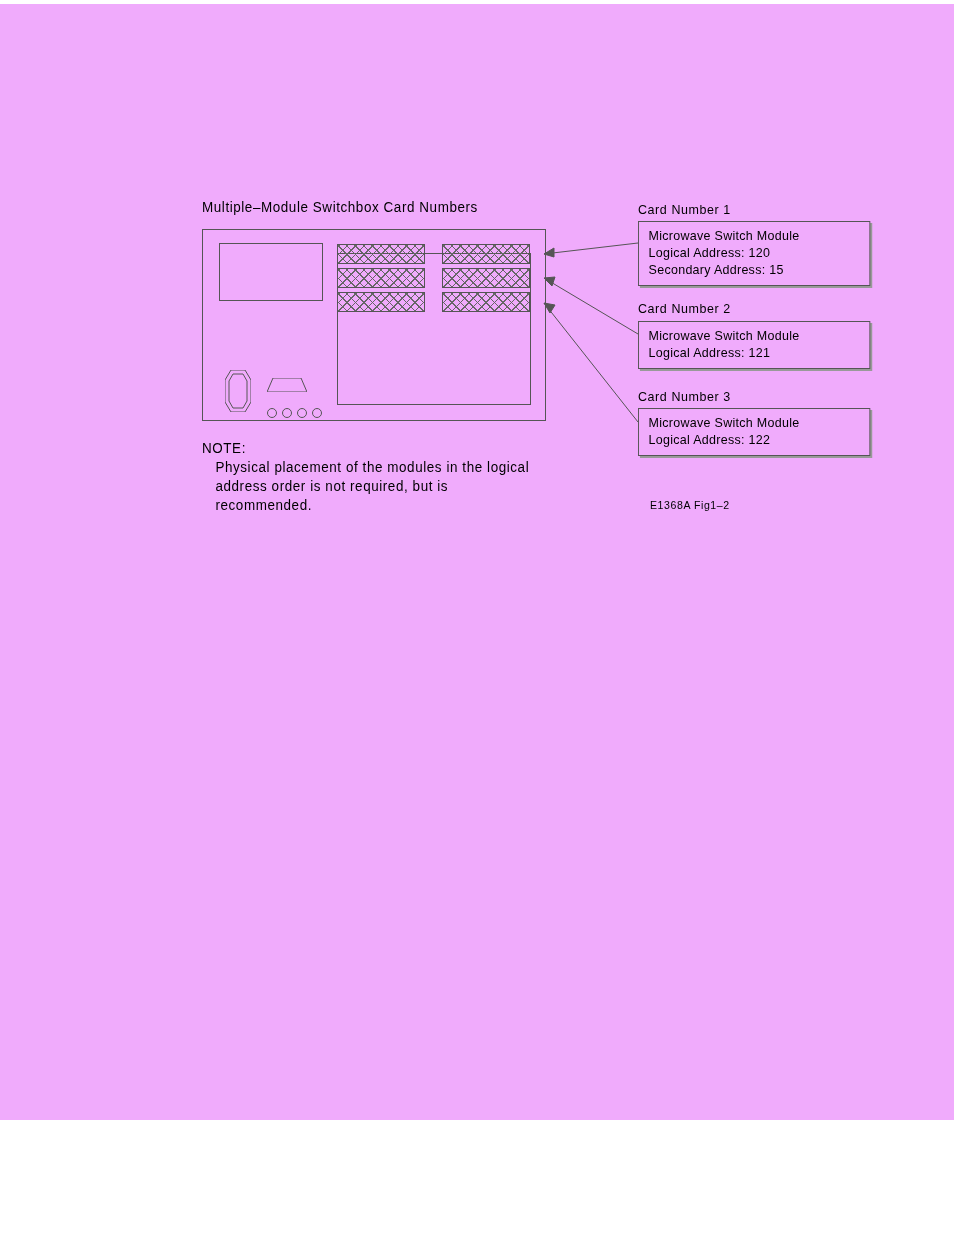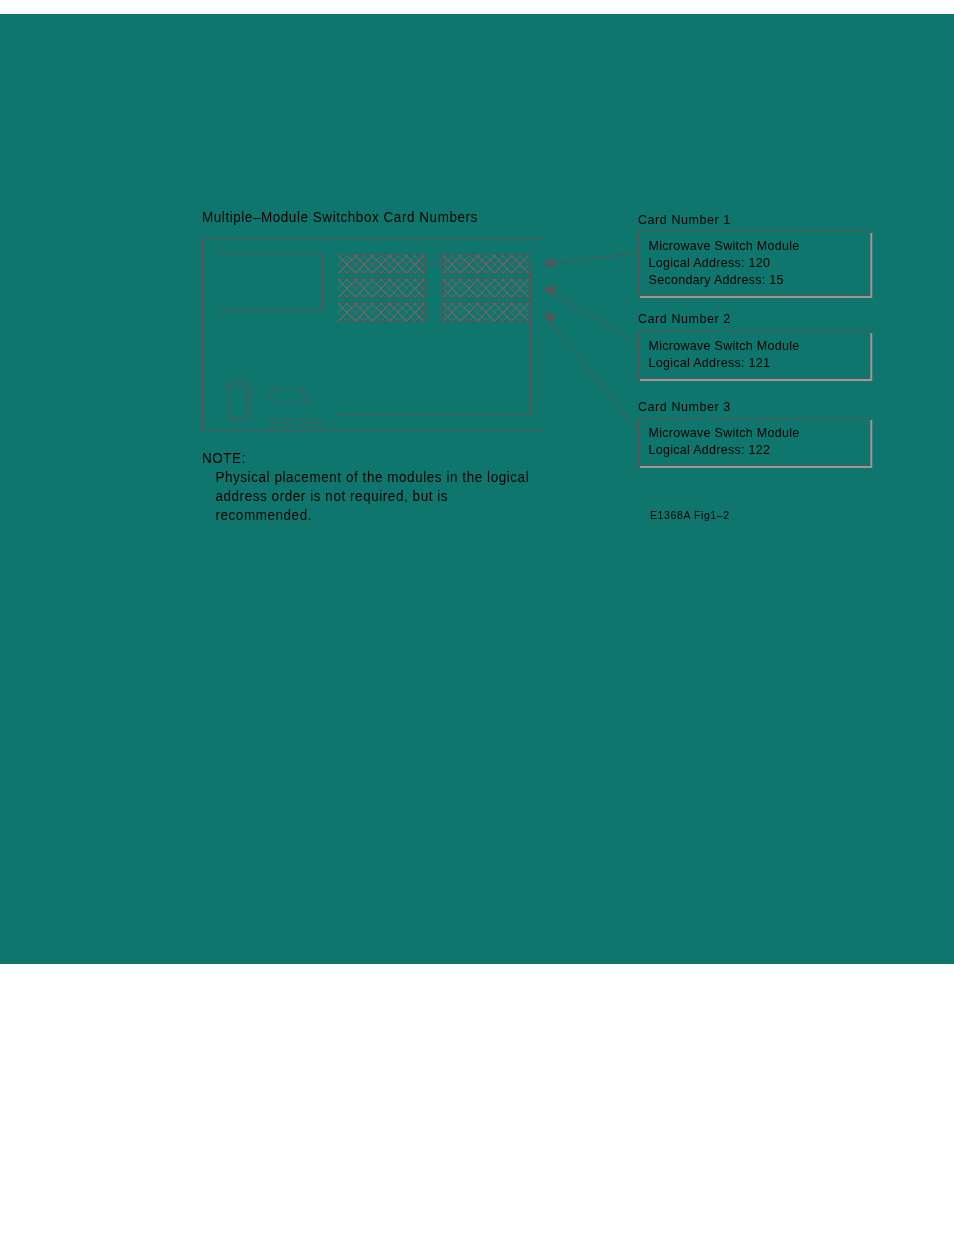--- a/index.html
+++ b/index.html
@@ -1,16 +1,16 @@
 <!DOCTYPE html>
 <html><head>
 <meta charset="utf-8">
 <style>
 html,body{margin:0;padding:0;background:#fff;font-family:Arial,Helvetica,sans-serif;color:#000}
-.page{position:relative;width:954px;height:950px;margin:14px auto;background:#0f766e}
+.page{position:relative;width:954px;height:1116px;margin:4px auto;background:#f0abfc}
 .fig{position:absolute;left:202px;top:195px;width:670px;font-family:Arial,Helvetica,sans-serif}
 .title{font-size:14px;letter-spacing:.6px;font-stretch:condensed;transform:scaleX(.96);transform-origin:left center}
 .chassis{position:absolute;left:0;top:30px;width:342px;height:190px;border:1px solid #555}
 .lcd{position:absolute;left:16px;top:13px;width:102px;height:56px;border:1px solid #555}
 .slotwin{position:absolute;left:134px;top:23px;width:192px;height:150px;border:1px solid #555}
 .card{position:absolute;left:134px;width:192px;height:18px}
 .card .half{position:absolute;top:0;height:18px;border:1px solid #555;background-image:repeating-linear-gradient(45deg,#666 0 1px,transparent 1px 6px),repeating-linear-gradient(-45deg,#666 0 1px,transparent 1px 6px)}
 .card .l{left:0;width:86px}
 .card .r{left:105px;width:86px}
 .c1{top:14px}.c2{top:38px}.c3{top:62px}

